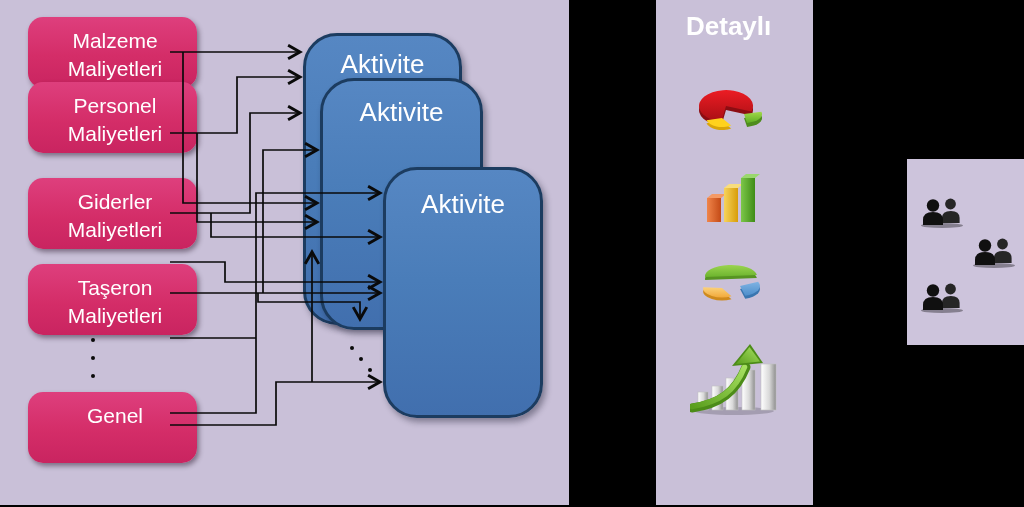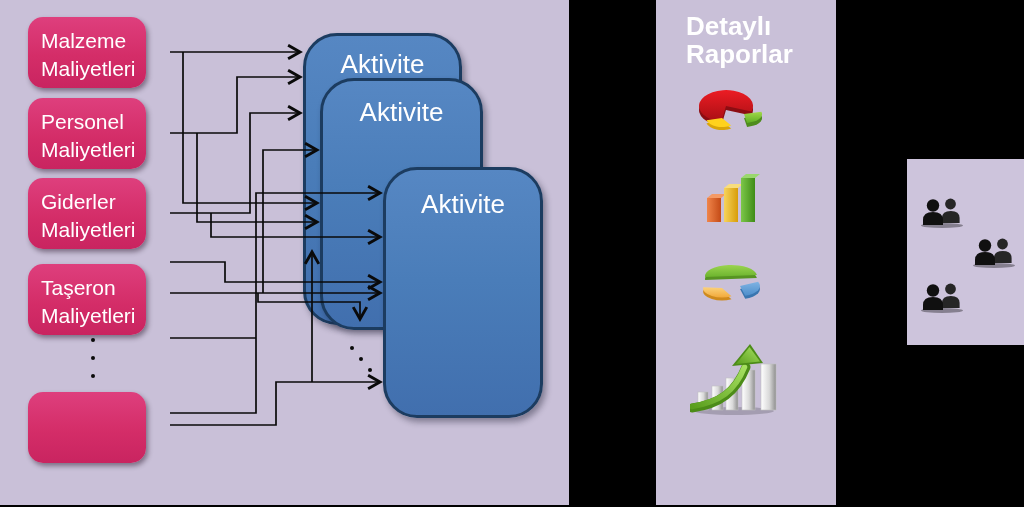--- a/index.html
+++ b/index.html
@@ -1,29 +1,29 @@
 <!DOCTYPE html>
 <html><head>
 <meta charset="utf-8">
 <style>
   html,body{margin:0;padding:0;background:#000;}
   body{width:1024px;height:507px;position:relative;overflow:hidden;
        font-family:"Liberation Sans", sans-serif;}
   .panel{position:absolute;top:0;height:505px;background:#c9c0d8;}
   .left-panel{left:0;width:569px;}
-  .reports-panel{left:656px;width:180px;}
+  .reports-panel{left:656px;width:157px;}
   .people-panel{left:907px;top:159px;width:117px;height:186px;background:#cdc4dc;}
 
   
-  .cost-box{position:absolute;left:28px;width:118px;height:71px;border-radius:15px;
+  .cost-box{position:absolute;left:28px;width:169px;height:71px;border-radius:15px;
     background:linear-gradient(180deg,#de3f7d 0%,#d42d68 55%,#c92460 100%);
     box-shadow:2px 3px 5px rgba(30,10,30,.45);
-    color:#fff;font-size:21px;line-height:28px;padding:10px 8px 0 13px;box-sizing:border-box;}
+    color:#fff;font-size:21px;line-height:28px;padding:10px 8px 0 13px;box-sizing:border-box;text-align:center;}
   .cost-box span{display:block;}
-  .cb1{top:17px}.cb2{top:98px}.cb3{top:178px}.cb4{top:264px}.cb5{top:392px}
+  .cb1{top:17px}.cb2{top:82px}.cb3{top:178px}.cb4{top:264px}.cb5{top:392px}
 
   
   .activity{position:absolute;border:3px solid #1c3c60;border-radius:34px;
     background:linear-gradient(180deg,#5687c3 0%,#4a7db9 45%,#416fae 100%);
     box-shadow:3px 4px 6px rgba(20,20,40,.4);box-sizing:border-box;
     color:#fff;font-size:26px;text-align:center;}
   .act-a{left:303px;top:33px;width:159px;height:292px;z-index:1;padding-top:13px;}
   .act-b{left:320px;top:78px;width:163px;height:252px;z-index:2;padding-top:16px;}
   .act-c{left:383px;top:167px;width:160px;height:251px;z-index:3;padding-top:19px;}
 
@@ -72,20 +72,21 @@
     </div>
     <div class="cost-box cb3">
       <span>Giderler</span>
       <span>Maliyetleri</span>
     </div>
     <div class="cost-box cb4">
       <span>Taşeron</span>
       <span>Maliyetleri</span>
     </div>
     <div class="cost-box cb5">
+      <span>Genel</span>
     </div>
 
     <svg class="connectors" width="569" height="505" viewBox="0 0 569 505">
       <defs>
         <marker id="arw" markerWidth="12" markerHeight="12" refX="8" refY="5" orient="auto">
           <path d="M1,1 L8,5 L1,9" fill="none" stroke="#0a0a0a" stroke-width="1.7"></path>
         </marker>
       </defs>
       <g fill="none" stroke="#0a0a0a" stroke-width="1.7">
 
@@ -118,21 +119,20 @@
         <circle cx="352" cy="348" r="2"></circle>
           <circle cx="361" cy="359" r="2"></circle>
           <circle cx="370" cy="370" r="2"></circle>
       </g>
     </svg>
   </div>
 
   <div class="panel reports-panel">
     <div class="reports-title">
       <span>Detaylı</span>
-      <span>Raporlar</span>
     </div>
 
     <div class="ricon ri1">
       <svg width="66" height="56" viewBox="0 0 66 56">
         <defs>
           <linearGradient id="gr" x1="0" y1="0" x2="0" y2="1">
             <stop offset="0" stop-color="#ec1c24"></stop>
               <stop offset="1" stop-color="#a80f14"></stop>
           </linearGradient>
           <linearGradient id="gg" x1="0" y1="0" x2="0" y2="1">

